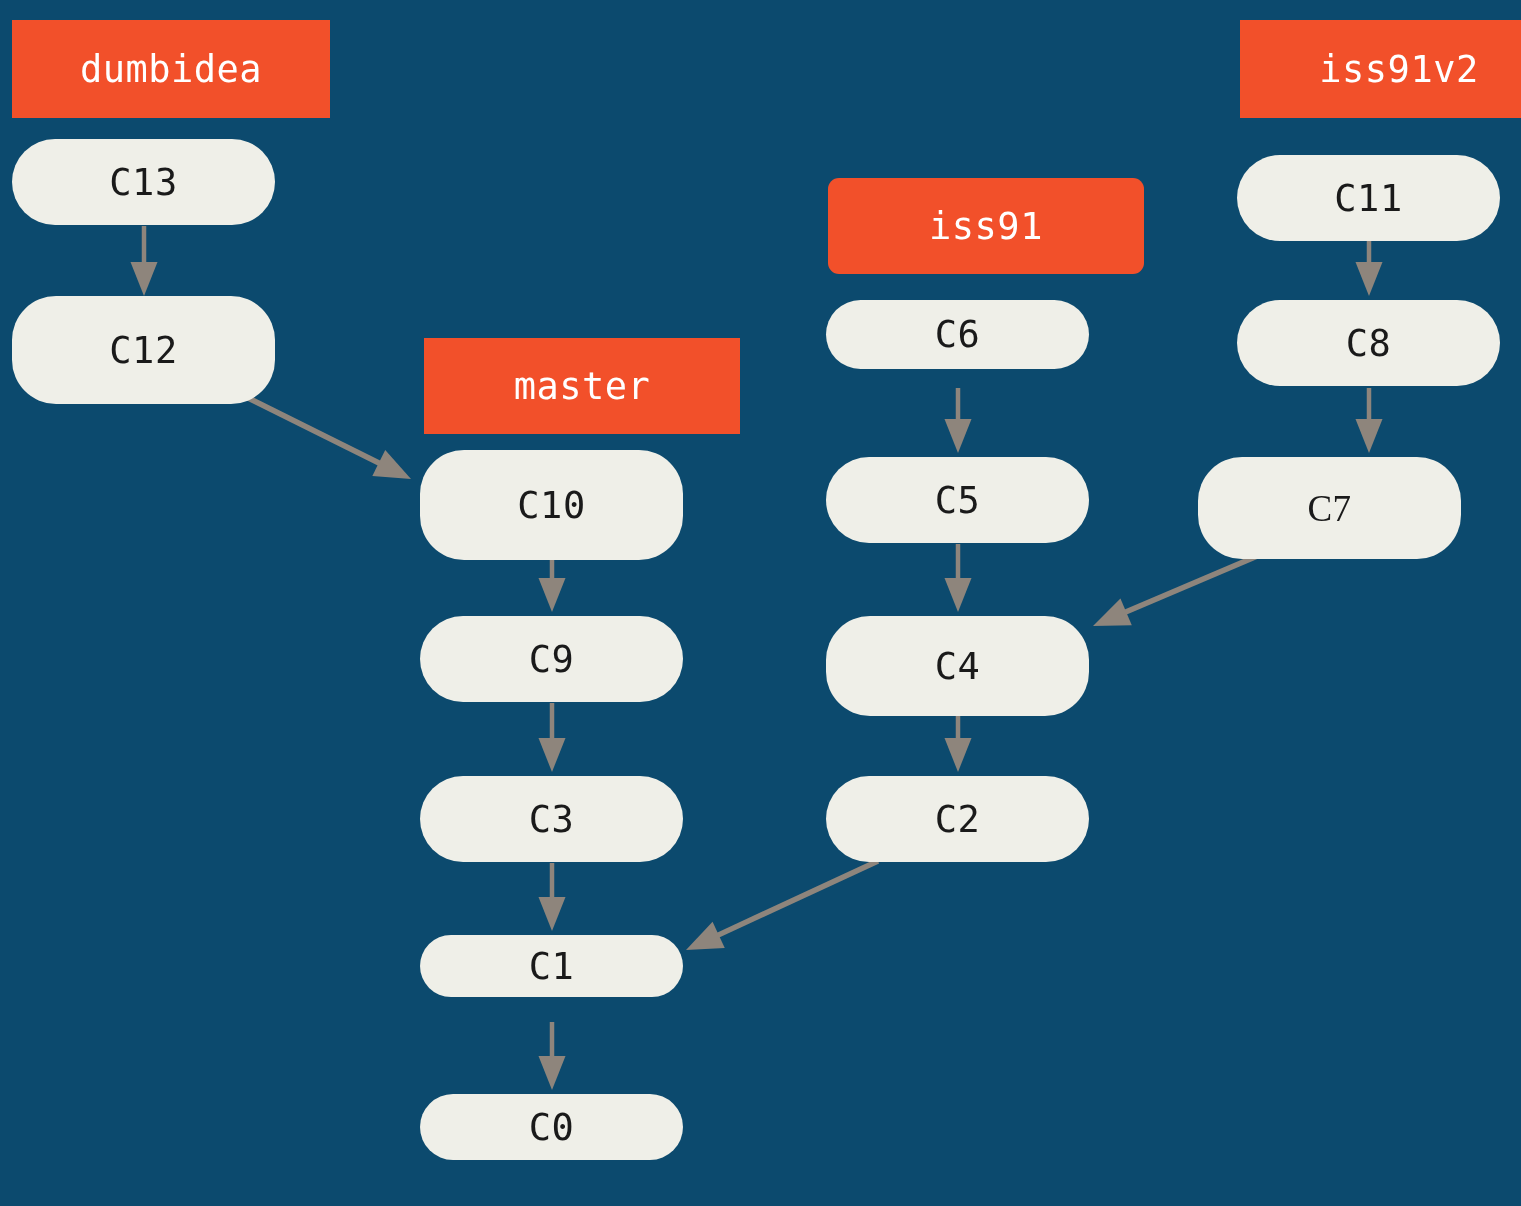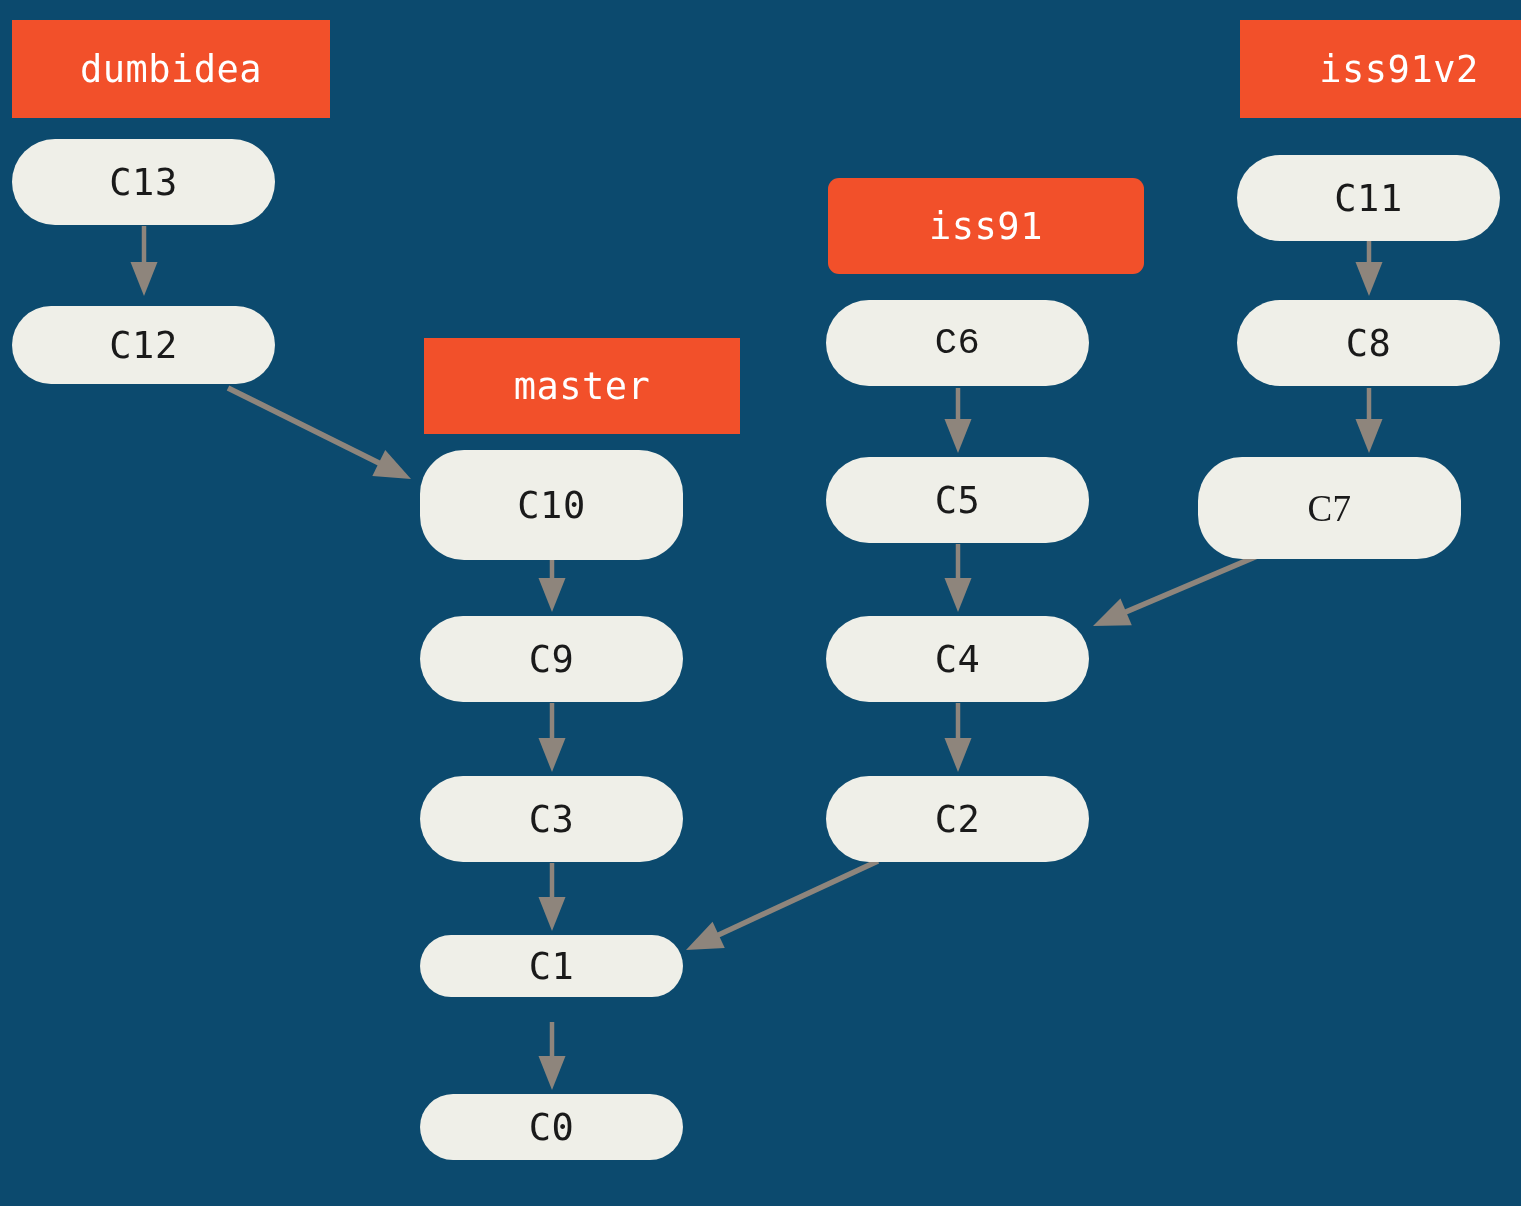--- a/index.html
+++ b/index.html
@@ -113,28 +113,28 @@
     </svg>
 
   <div id="label-layer">
       <div class="branch-label" style="left: 12px; top: 20px; width: 318px; height: 98px; background: rgb(242, 80, 42); color: rgb(255, 255, 255);">dumbidea</div>
       <div class="branch-label" style="left: 424px; top: 338px; width: 316px; height: 96px; background: rgb(242, 80, 42); color: rgb(255, 255, 255);">master</div>
       <div class="branch-label" style="left: 828px; top: 178px; width: 316px; height: 96px; background: rgb(242, 80, 42); color: rgb(255, 255, 255); border-radius: 11px;">iss91</div>
       <div class="branch-label" style="left: 1240px; top: 20px; width: 318px; height: 98px; background: rgb(242, 80, 42); color: rgb(255, 255, 255);">iss91v2</div>
     </div>
   <div id="node-layer">
       <div class="commit-node" style="left: 12px; top: 139px; width: 263px; height: 86px; background: rgb(239, 239, 232); color: rgb(26, 26, 26);">C13</div>
-      <div class="commit-node" style="left: 12px; top: 306px; width: 263px; height: 78px; background: rgb(239, 239, 232); color: rgb(26, 26, 26);">C12</div>
+      <div class="commit-node" style="left: 12px; top: 296px; width: 263px; height: 108px; background: rgb(239, 239, 232); color: rgb(26, 26, 26);">C12</div>
       <div class="commit-node" style="left: 420px; top: 450px; width: 263px; height: 110px; background: rgb(239, 239, 232); color: rgb(26, 26, 26);">C10</div>
       <div class="commit-node" style="left: 420px; top: 616px; width: 263px; height: 86px; background: rgb(239, 239, 232); color: rgb(26, 26, 26);">C9</div>
       <div class="commit-node" style="left: 420px; top: 776px; width: 263px; height: 86px; background: rgb(239, 239, 232); color: rgb(26, 26, 26);">C3</div>
       <div class="commit-node" style="left: 420px; top: 935px; width: 263px; height: 62px; background: rgb(239, 239, 232); color: rgb(26, 26, 26);">C1</div>
       <div class="commit-node" style="left: 420px; top: 1094px; width: 263px; height: 66px; background: rgb(239, 239, 232); color: rgb(26, 26, 26);">C0</div>
-      <div class="commit-node" style="left: 826px; top: 300px; width: 263px; height: 86px; background: rgb(239, 239, 232); color: rgb(26, 26, 26); font-family: Liberation Mono, monospace;">C6</div>
+      <div class="commit-node" style="left: 826px; top: 300px; width: 263px; height: 69px; background: rgb(239, 239, 232); color: rgb(26, 26, 26);">C6</div>
       <div class="commit-node" style="left: 826px; top: 457px; width: 263px; height: 86px; background: rgb(239, 239, 232); color: rgb(26, 26, 26);">C5</div>
-      <div class="commit-node" style="left: 826px; top: 616px; width: 263px; height: 86px; background: rgb(239, 239, 232); color: rgb(26, 26, 26);">C4</div>
+      <div class="commit-node" style="left: 826px; top: 616px; width: 263px; height: 100px; background: rgb(239, 239, 232); color: rgb(26, 26, 26);">C4</div>
       <div class="commit-node" style="left: 826px; top: 776px; width: 263px; height: 86px; background: rgb(239, 239, 232); color: rgb(26, 26, 26);">C2</div>
       <div class="commit-node" style="left: 1237px; top: 155px; width: 263px; height: 86px; background: rgb(239, 239, 232); color: rgb(26, 26, 26);">C11</div>
       <div class="commit-node" style="left: 1237px; top: 300px; width: 263px; height: 86px; background: rgb(239, 239, 232); color: rgb(26, 26, 26);">C8</div>
       <div class="commit-node" style="left: 1198px; top: 457px; width: 263px; height: 102px; background: rgb(239, 239, 232); color: rgb(26, 26, 26); font-family: Liberation Serif, serif;">C7</div>
     </div>
 
 </div>
 
 </body></html>

